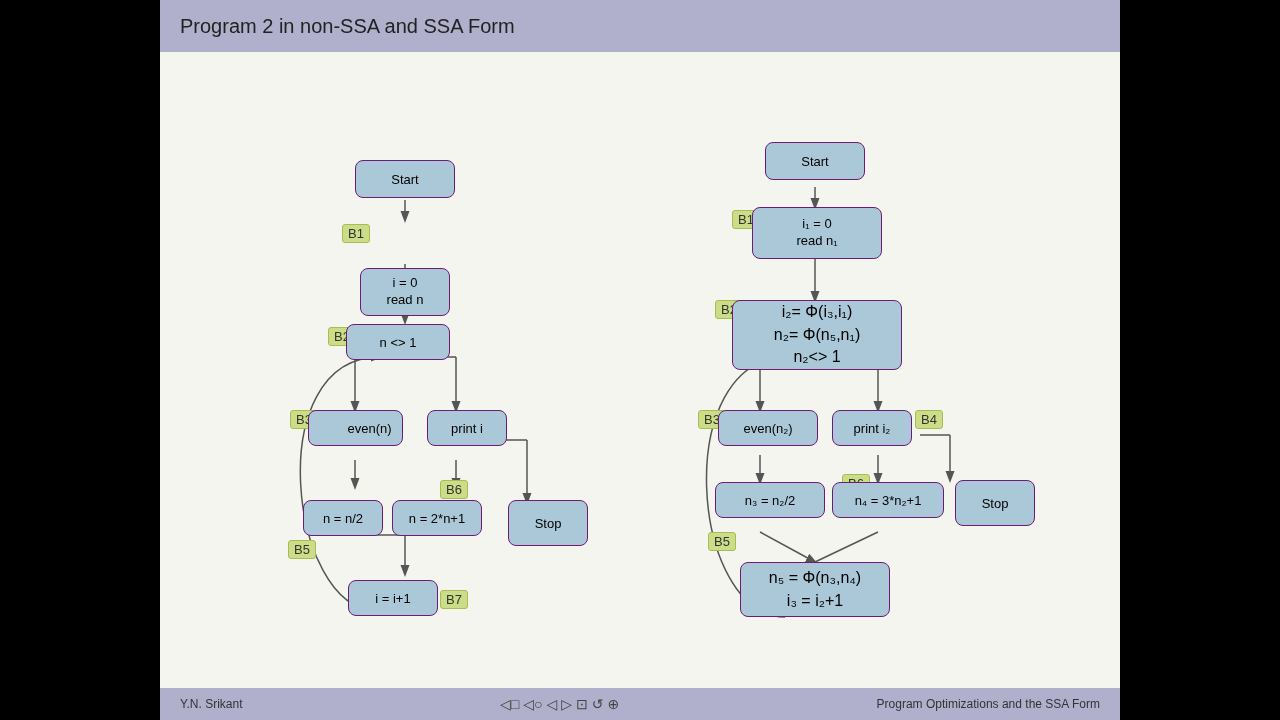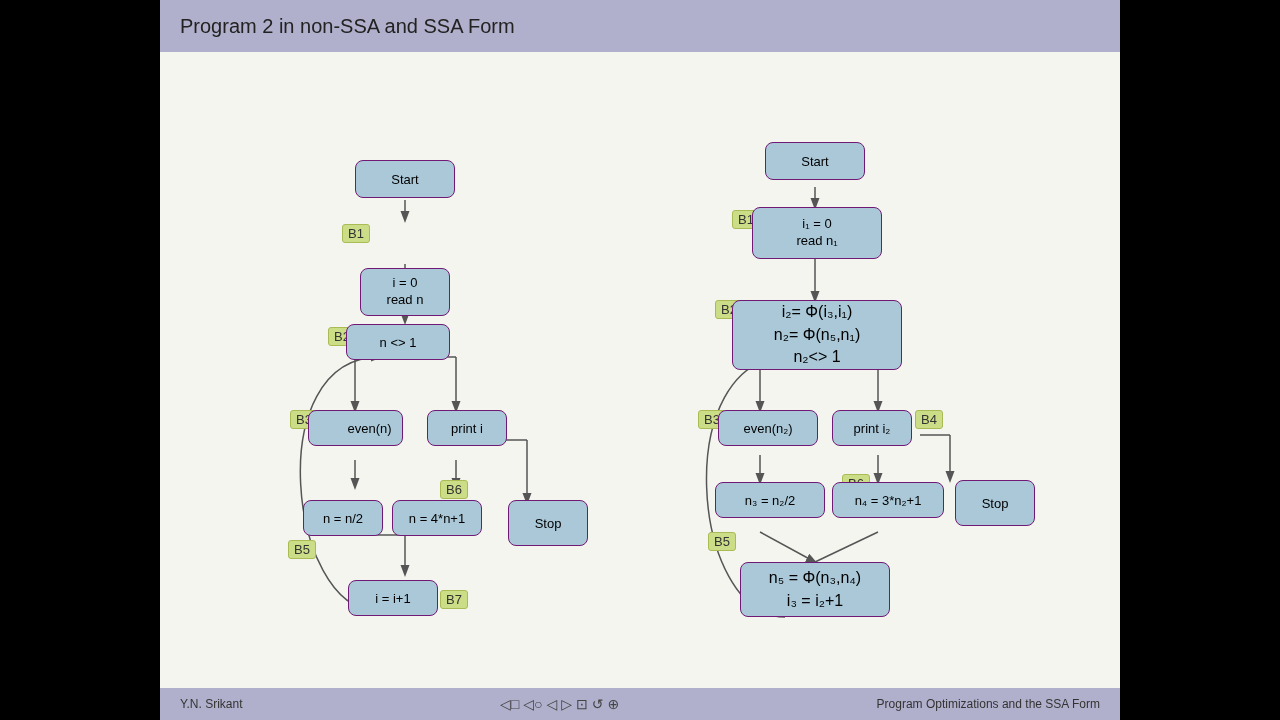--- a/index.html
+++ b/index.html
@@ -194,21 +194,21 @@
     </div>
 
     <div class="label-badge" style="left:128px; top:488px;">
       <span>B5</span>
     </div>
     <div class="node node-rounded" style="left:143px; top:448px; width:80px; height:36px;">
       <span>n = n/2</span>
     </div>
 
     <div class="node node-rounded" style="left:232px; top:448px; width:90px; height:36px;">
-      <span>n = 4*n+1</span>
+      <span>n = 2*n+1</span>
     </div>
 
     <div class="node node-rounded" style="left:348px; top:448px; width:80px; height:46px;">
       <span>Stop</span>
     </div>
 
     <div class="label-badge" style="left:280px; top:538px;">
       <span>B7</span>
     </div>
     <div class="node node-rounded" style="left:188px; top:528px; width:90px; height:36px;">

